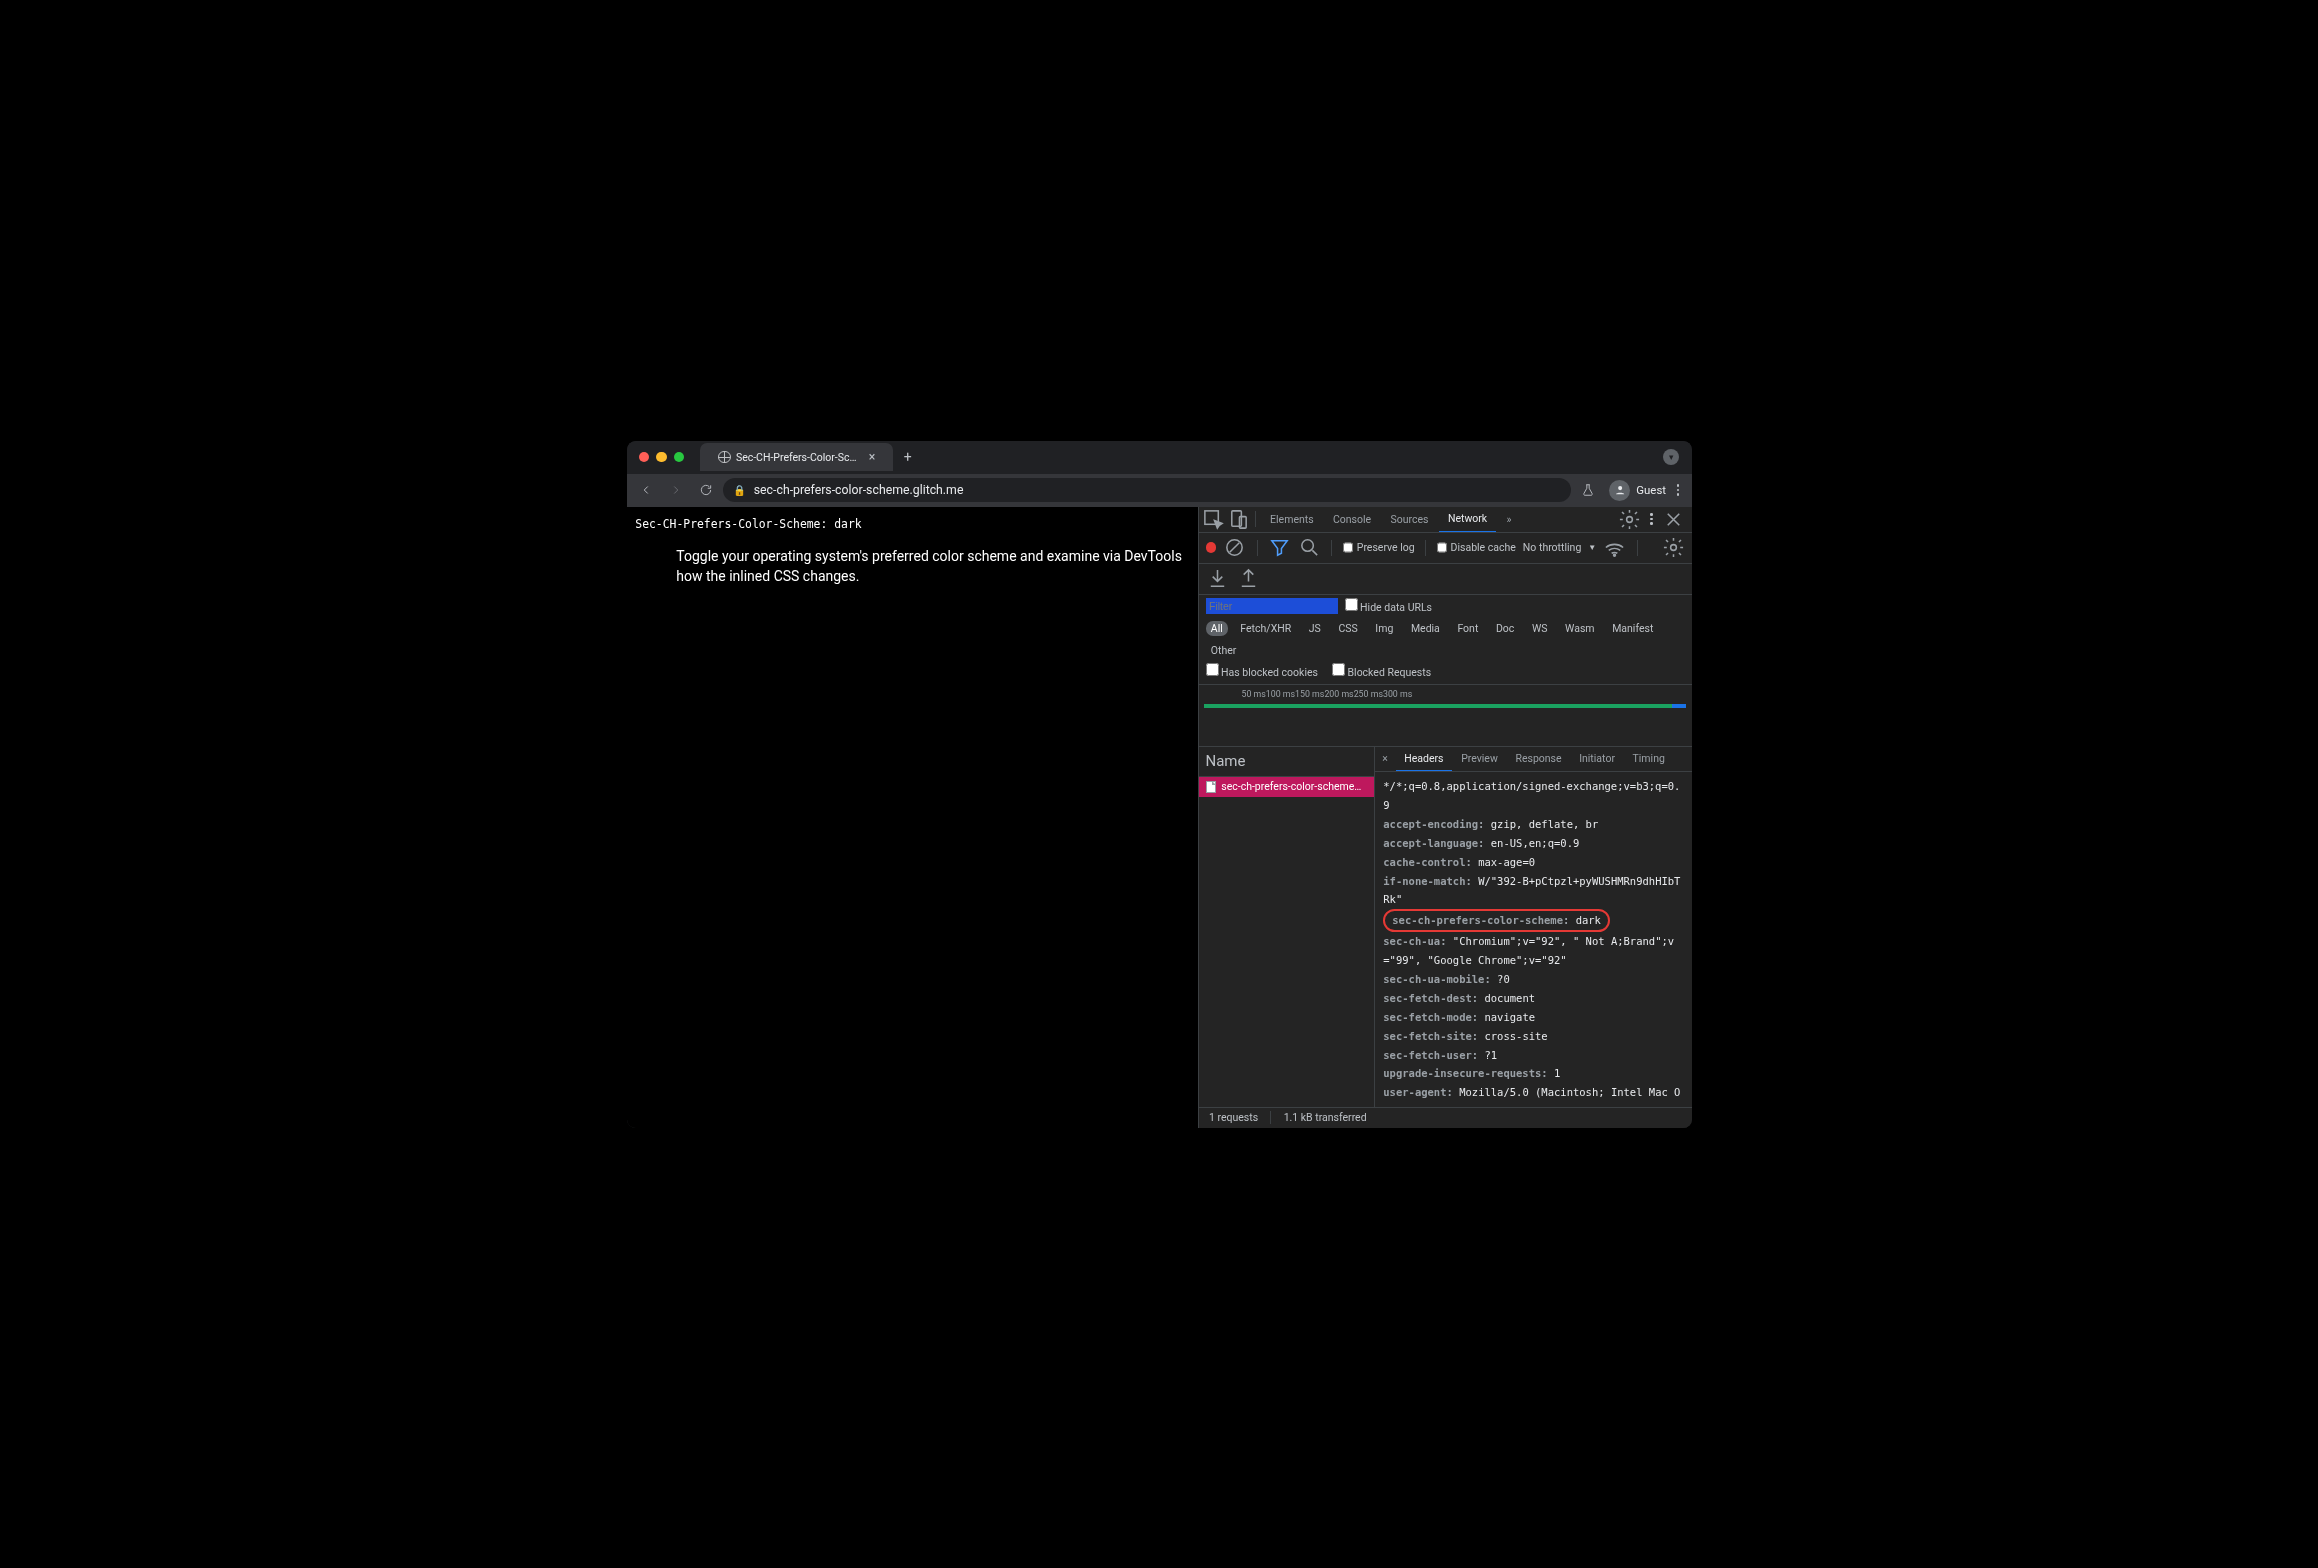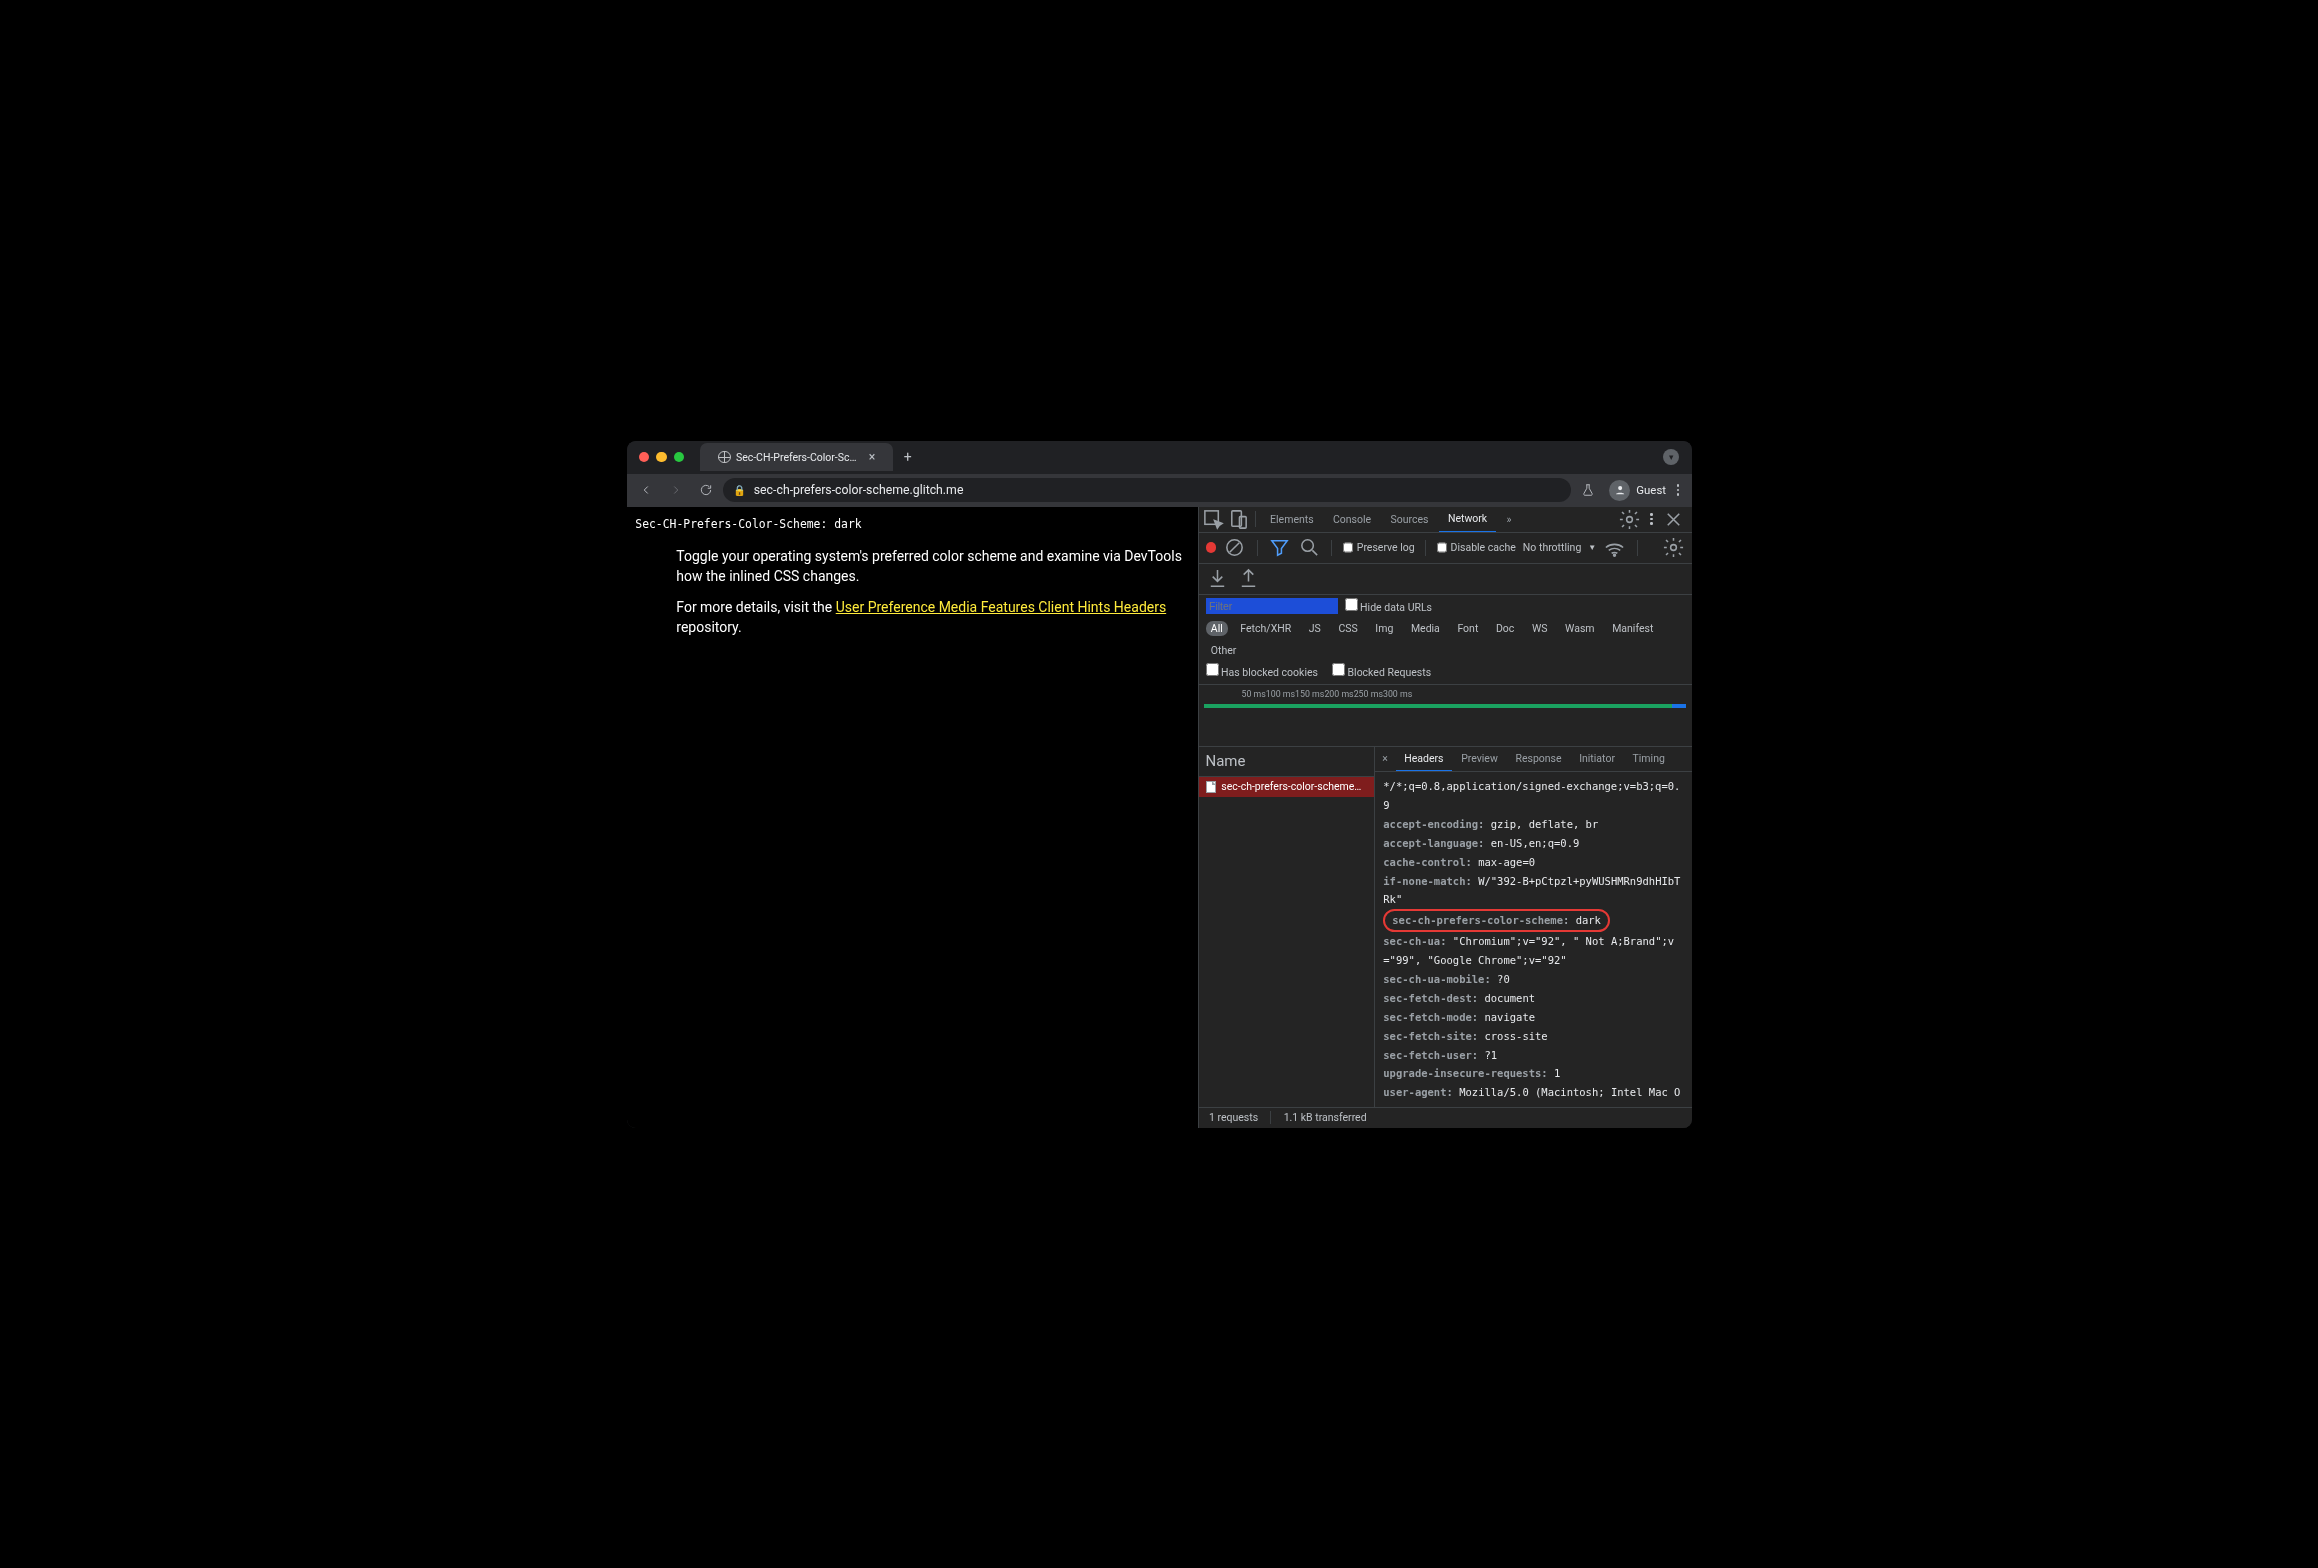--- a/index.html
+++ b/index.html
@@ -93,21 +93,21 @@
   .filter-row2 { display:flex; gap:14px; padding:1.8px 7px 5.3px; border-bottom:0.9px solid #3c4043; font-size:10.5px; color:#bdc1c6;}
   
   .timeline { height:62px; border-bottom:0.9px solid #3c4043; position:relative; background:#242424;}
   .tl-ticks { display:flex; justify-content:flex-start; padding:3.5px 26px 0; font-size:8.8px; color:#9aa0a6;margin-left:17px;}
   .tl-bar { position:absolute; left:5.3px; right:5.3px; top:19.3px; height:3.5px; background:linear-gradient(to right,#1aa260 0 97%, #1a73e8 97% 100%);}
   
   .net-split { flex:1; display:flex; overflow:hidden;}
   .req-list { width:176px; border-right:0.9px solid #3c4043; display:flex; flex-direction:column;}
   .req-header { padding:5.3px 7px; font-size:15px; color:#bdc1c6; border-bottom:0.9px solid #3c4043;}
   .req-row { padding:3.5px 7px; display:flex; align-items:center; gap:5.3px; font-size:10.5px;}
-  .req-row.selected { background:#7f1d1d; color:#fff;}
+  .req-row.selected { background:#be185d; color:#fff;}
   .doc-icon { width:10.5px; height:12.3px; background:#fff; border:0.9px solid #9aa0a6; position:relative; flex-shrink:0;}
   .doc-icon::after{content:"";position:absolute;right:-0.9px;top:-0.9px;border:2.6px solid transparent;border-left-color:#9aa0a6;border-bottom-color:#9aa0a6;}
   .req-row span { overflow:hidden; text-overflow:ellipsis; white-space:nowrap;}
   .detail { flex:1; display:flex; flex-direction:column; overflow:hidden;}
   .detail-tabs { display:flex; align-items:center; border-bottom:0.9px solid #3c4043; height:24.6px; font-size:10.5px;}
   .detail-tabs .close-x { width:21px; text-align:center; color:#9aa0a6;}
   .detail-tab { padding:0 8.8px; height:100%; display:flex; align-items:center; color:#9aa0a6;}
   .detail-tab.active { color:#e8eaed; border-bottom:1.8px solid #1a73e8;}
   .headers-body { flex:1; overflow:auto; padding:5.3px 8.8px; font-family: ui-monospace, Menlo, monospace; font-size:10.5px; line-height:1.8; color:#bdc1c6;}
   .hdr-line { word-break:break-all; }
@@ -181,23 +181,20 @@
         <span></span>
       </div>
   </div>
 
   <div class="content">
 
     <div class="page">
       <div class="page-mono">Sec-CH-Prefers-Color-Scheme: dark</div>
       <div class="page-body">
         <p>Toggle your operating system's preferred color scheme and examine via DevTools how the inlined CSS changes.</p>
-        <p>
-          <span>For more details, visit the </span><a class="page-link">User Preference Media Features Client Hints Headers</a><span> repository.</span>
-        </p>
       </div>
     </div>
 
     <div class="devtools">
 
       <div class="dt-tabs">
         <div class="dt-icon">
             <svg viewBox="0 0 24 24">
               <rect x="3" y="3" width="14" height="14"></rect>
               <path d="M13 13l8 3-3 2-2 3z" fill="currentColor"></path>

